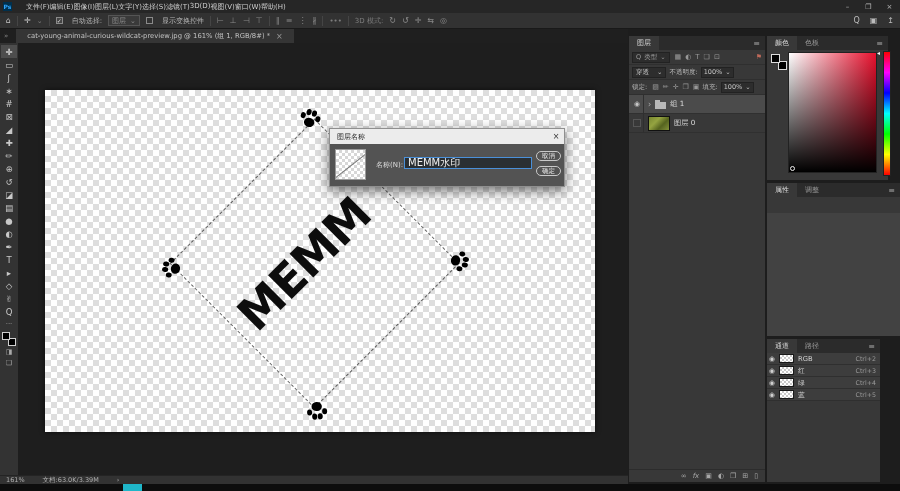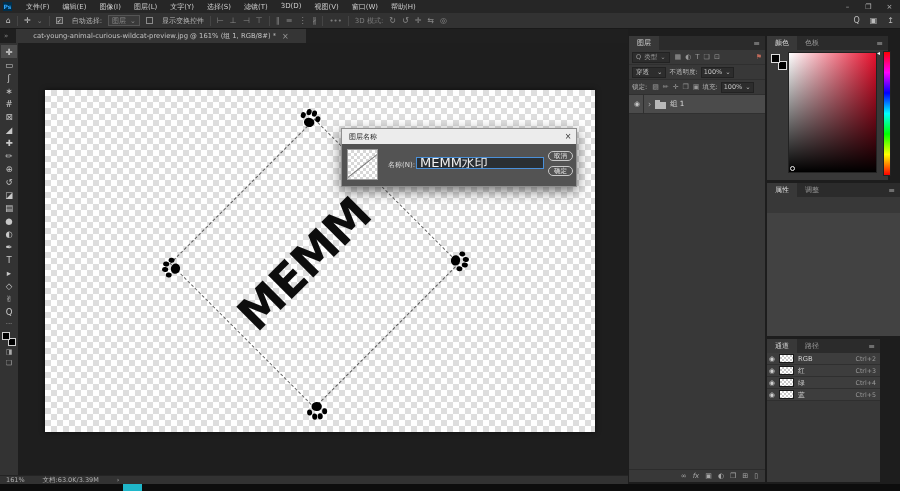--- a/index.html
+++ b/index.html
@@ -1,21 +1,21 @@
 <!DOCTYPE html>
 <html><head>
 <meta charset="utf-8">
 <style>
   * { margin:0; padding:0; box-sizing:border-box; }
   html,body { width:900px; height:491px; overflow:hidden; background:#1d1d1d;
     font-family:"DejaVu Sans","Liberation Sans",sans-serif; font-size:7.5px; color:#c8c8c8; }
   .titlebar { height:13px; background:#262626; display:flex; align-items:center; }
   .ps-logo { width:9px; height:9px; margin-left:3px; background:#00304d; color:#31a8ff;
     font-size:6px; font-weight:bold; display:flex; align-items:center; justify-content:center; }
-  .menus { display:flex; margin-left:14px; gap:13px; }
+  .menus { display:flex; margin-left:14px; }
   .menu-item { color:#cfcfcf; font-size:7px; cursor:default; }
   .win-controls { margin-left:auto; display:flex; }
   .win-btn { width:21px; text-align:center; font-size:7px; color:#bbb; }
 
   .optionsbar { height:16px; background:#323232; border-bottom:1px solid #191919;
     display:flex; align-items:center; gap:6px; padding:0 6px; font-size:7px; color:#b5b5b5; }
   .sep { width:1px; height:10px; background:#454545; }
   .ob-ico { font-size:8px; color:#c5c5c5; }
   .ob-dim { color:#7e7e7e; }
   .cbx { width:7px; height:7px; border:1px solid #8a8a8a; display:inline-flex;
@@ -24,21 +24,21 @@
   .drop { height:11px; background:#3a3a3a; border:1px solid #555; display:inline-flex;
     align-items:center; padding:0 3px; gap:4px; color:#8a8a8a; }
   .icon-grp { display:flex; gap:6px; color:#8a8a8a; font-size:8px; }
   .ob-right { margin-left:auto; display:flex; gap:10px; font-size:8px; color:#bbb; }
 
   .main { position:relative; height:455px; background:#1d1d1d; }
   .tabstrip { position:absolute; left:0; top:0; width:628px; height:14px; background:#1f1f1f;
     display:flex; align-items:center; }
   .tab-overflow { color:#888; font-size:7px; margin:0 8px 0 4px; }
   .doc-tab { height:14px; background:#353535; display:flex; align-items:center; gap:6px;
-    padding:0 17px; color:#c3c3c3; font-size:6.8px; }
+    padding:0 11px; color:#c3c3c3; font-size:6.8px; }
   .tab-close { color:#999; font-size:8px; }
 
   .toolbar { position:absolute; left:0; top:14px; bottom:0; width:18px; background:#333;
     display:flex; flex-direction:column; align-items:center; padding-top:2px; }
   .tool { width:16px; height:13px; display:flex; align-items:center; justify-content:center;
     font-size:8.5px; color:#c8c8c8; }
   .tool.active { background:#4d4d4d; color:#fff; }
   .tb-dots { color:#aaa; font-size:7px; margin:2px 0; }
   .swatches { position:relative; width:14px; height:14px; margin:2px 0; }
   .swatch { position:absolute; width:8px; height:8px; background:#000; border:1px solid #cfcfcf; }
@@ -53,36 +53,36 @@
       linear-gradient(45deg,#dedede 25%,transparent 25%,transparent 75%,#dedede 75%);
     background-size:12px 12px; background-position:0 0,6px 6px;
     box-shadow:0 0 5px rgba(0,0,0,.6); overflow:hidden; }
   .selection-box { position:absolute; left:167px; top:71px; width:205px; height:205px;
     border:1px dashed rgba(0,0,0,.6); transform:rotate(45deg); }
   .watermark { position:absolute; left:259px; top:174px; transform:translate(-50%,-50%) rotate(-45deg);
     font-size:46px; font-weight:bold; letter-spacing:-1px; color:#0d0d0d; white-space:nowrap; }
   .paw { position:absolute; width:26px; height:26px; }
 
   .dialog { position:absolute; left:329px; top:128px; width:236px; border:1px solid #8f8f8f;
-    box-shadow:0 4px 12px rgba(0,0,0,.55); z-index:10;margin-left:12px; }
+    box-shadow:0 4px 12px rgba(0,0,0,.55); z-index:10; }
   .dialog-title { height:15px; background:#ececec; color:#1c1c1c; font-size:7px;
     display:flex; align-items:center; padding-left:7px; }
   .dialog-close { margin-left:auto; width:16px; text-align:center; color:#333; font-size:8px; }
   .dialog-body { position:relative; height:42px; background:#535353; }
   .dlg-thumb { position:absolute; left:5px; top:5px; width:31px; height:31px; border:1px solid #9a9a9a;
     background-color:#fff;
     background-image:
       linear-gradient(45deg,#d7d7d7 25%,transparent 25%,transparent 75%,#d7d7d7 75%),
       linear-gradient(45deg,#d7d7d7 25%,transparent 25%,transparent 75%,#d7d7d7 75%);
     background-size:6px 6px; background-position:0 0,3px 3px; overflow:hidden; }
   .dlg-thumb::after { content:""; position:absolute; left:-6px; top:14px; width:45px; height:1px;
     background:#777; transform:rotate(-38deg); }
   .dlg-label { position:absolute; left:46px; top:16px; color:#dedede; font-size:7px; }
   .dlg-input { position:absolute; left:74px; top:13px; width:128px; height:12px; background:#2a2f33;
-    border:1px solid #4a90d9; color:#f0f0f0; font-size:13px; padding-left:3px;
+    border:1px solid #4a90d9; color:#f0f0f0; font-size:10px; padding-left:3px;
     font-family:"DejaVu Sans",sans-serif; }
   .dlg-btn { position:absolute; left:206px; width:25px; height:10px; border:1px solid #c9c9c9;
     border-radius:5px; color:#ececec; font-size:6.5px; display:flex; align-items:center;
     justify-content:center; background:transparent; }
   .dlg-ok { top:22px; } .dlg-cancel { top:7px; }
 
   .panel { background:#383838; position:absolute; }
   .panel-tabs { height:14px; background:#2b2b2b; display:flex; align-items:center; }
   .ptab { height:14px; display:flex; align-items:center; padding:0 8px; font-size:7px; color:#9a9a9a; }
   .ptab.active { background:#383838; color:#d8d8d8; }
@@ -349,20 +349,25 @@
         <span>⌄</span>
       </span>
     </div>
     <div class="layer-list" id="layer-list">
         <div class="layer-row selected">
           <span class="eye-cell">◉</span>
           <span class="disclosure">›</span>
           <span class="folder-icon"></span>
           <span class="layer-label">组 1</span>
         </div>
+        <div class="layer-row">
+          <span class="eye-cell"><span class="eye-empty"></span></span>
+          <span class="layer-thumb"></span>
+          <span class="layer-label">图层 0</span>
+        </div>
       </div>
     <div class="lp-footer" id="lp-footer">
         <span>∞</span>
         <span class="it">fx</span>
         <span>▣</span>
         <span>◐</span>
         <span>❐</span>
         <span>⊞</span>
         <span>▯</span>
       </div>

